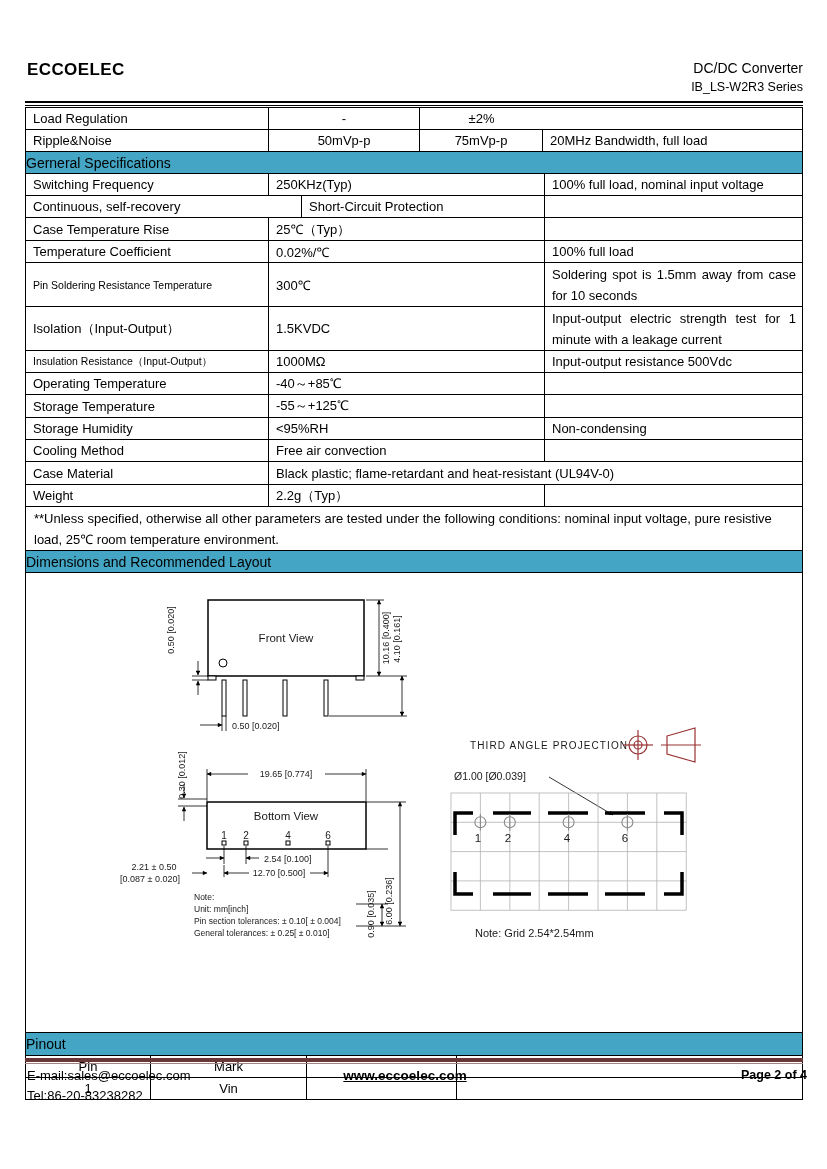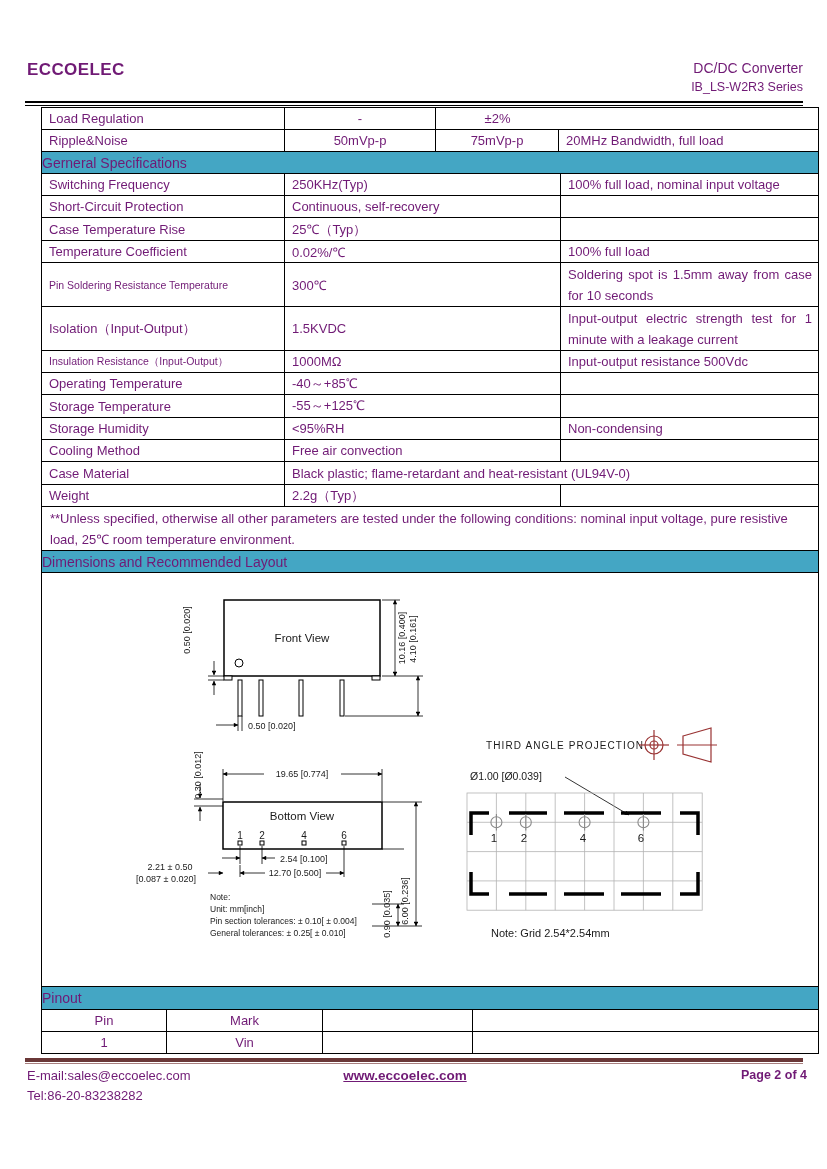--- a/index.html
+++ b/index.html
@@ -1,29 +1,29 @@
 <!DOCTYPE html>
 <html><head>
 <meta charset="utf-8">
 <style>
   html,body{margin:0;padding:0;background:#e8e8e8;}
   .page{position:relative;width:827px;height:1169px;background:#fff;margin:0 auto;
-        font-family:"Liberation Sans",sans-serif;color:#701a75;overflow:hidden;}
+        font-family:"Liberation Sans",sans-serif;color:#000000;overflow:hidden;}
   
   .brand{position:absolute;left:27px;top:60px;font-size:17px;font-weight:bold;letter-spacing:.4px;}
   .hdr-right{position:absolute;right:24px;top:60px;text-align:right;}
   .hdr-product{font-size:14px;}
   .hdr-series{font-size:12.5px;margin-top:4px;}
   .rule-top-a{position:absolute;left:25px;top:101px;width:778px;height:2px;background:#000;}
   .rule-top-b{position:absolute;left:25px;top:105px;width:778px;height:1px;background:#000;}
   
   .tbl{position:absolute;left:25px;top:107px;width:778px;box-sizing:border-box;
-       border-left:1px solid #000;border-right:1px solid #000;border-top:1px solid #000;margin-left:16px;}
+       border-left:1px solid #000;border-right:1px solid #000;border-top:1px solid #000;}
   .row{display:flex;box-sizing:border-box;border-bottom:1px solid #000;background:#fff;}
-  .h22{height:22px}.h23{height:23px}.h44{height:44px}.hdraw{height:414px}
+  .h22{height:22px}.h23{height:23px}.h44{height:44px}.hdraw{height:460px}
   .cell{display:flex;align-items:center;box-sizing:border-box;border-right:1px solid #000;
         font-size:13px;padding-left:7px;overflow:hidden;}
   .cell:last-child{border-right:none;}
   .c-label{width:243px;}
   .c-label.small{font-size:10.5px;}
   .c-v2{width:151px;justify-content:center;padding-left:0;}
   .c-v3{width:123px;justify-content:center;padding-left:0;}
   .c-value{width:276px;}
   .c-cond{flex:1;}
   .c-cond.wrap{display:block;line-height:21px;padding-top:1px;text-align:justify;padding-right:6px;}
@@ -82,22 +82,22 @@
     </div>
 
     <div class="row h22 sec">Gerneral Specifications</div>
 
     <div class="row h22">
       <div class="cell c-label">Switching Frequency</div>
       <div class="cell c-value">250KHz(Typ)</div>
       <div class="cell c-cond">100% full load, nominal input voltage</div>
     </div>
     <div class="row h22">
+      <div class="cell c-value">Continuous, self-recovery</div>
       <div class="cell c-label">Short-Circuit Protection</div>
-      <div class="cell c-value">Continuous, self-recovery</div>
       <div class="cell c-cond"></div>
     </div>
     <div class="row h23">
       <div class="cell c-label">Case Temperature Rise</div>
       <div class="cell c-value">25℃（Typ）</div>
       <div class="cell c-cond"></div>
     </div>
     <div class="row h22">
       <div class="cell c-label">Temperature Coefficient</div>
       <div class="cell c-value">0.02%/℃</div>

